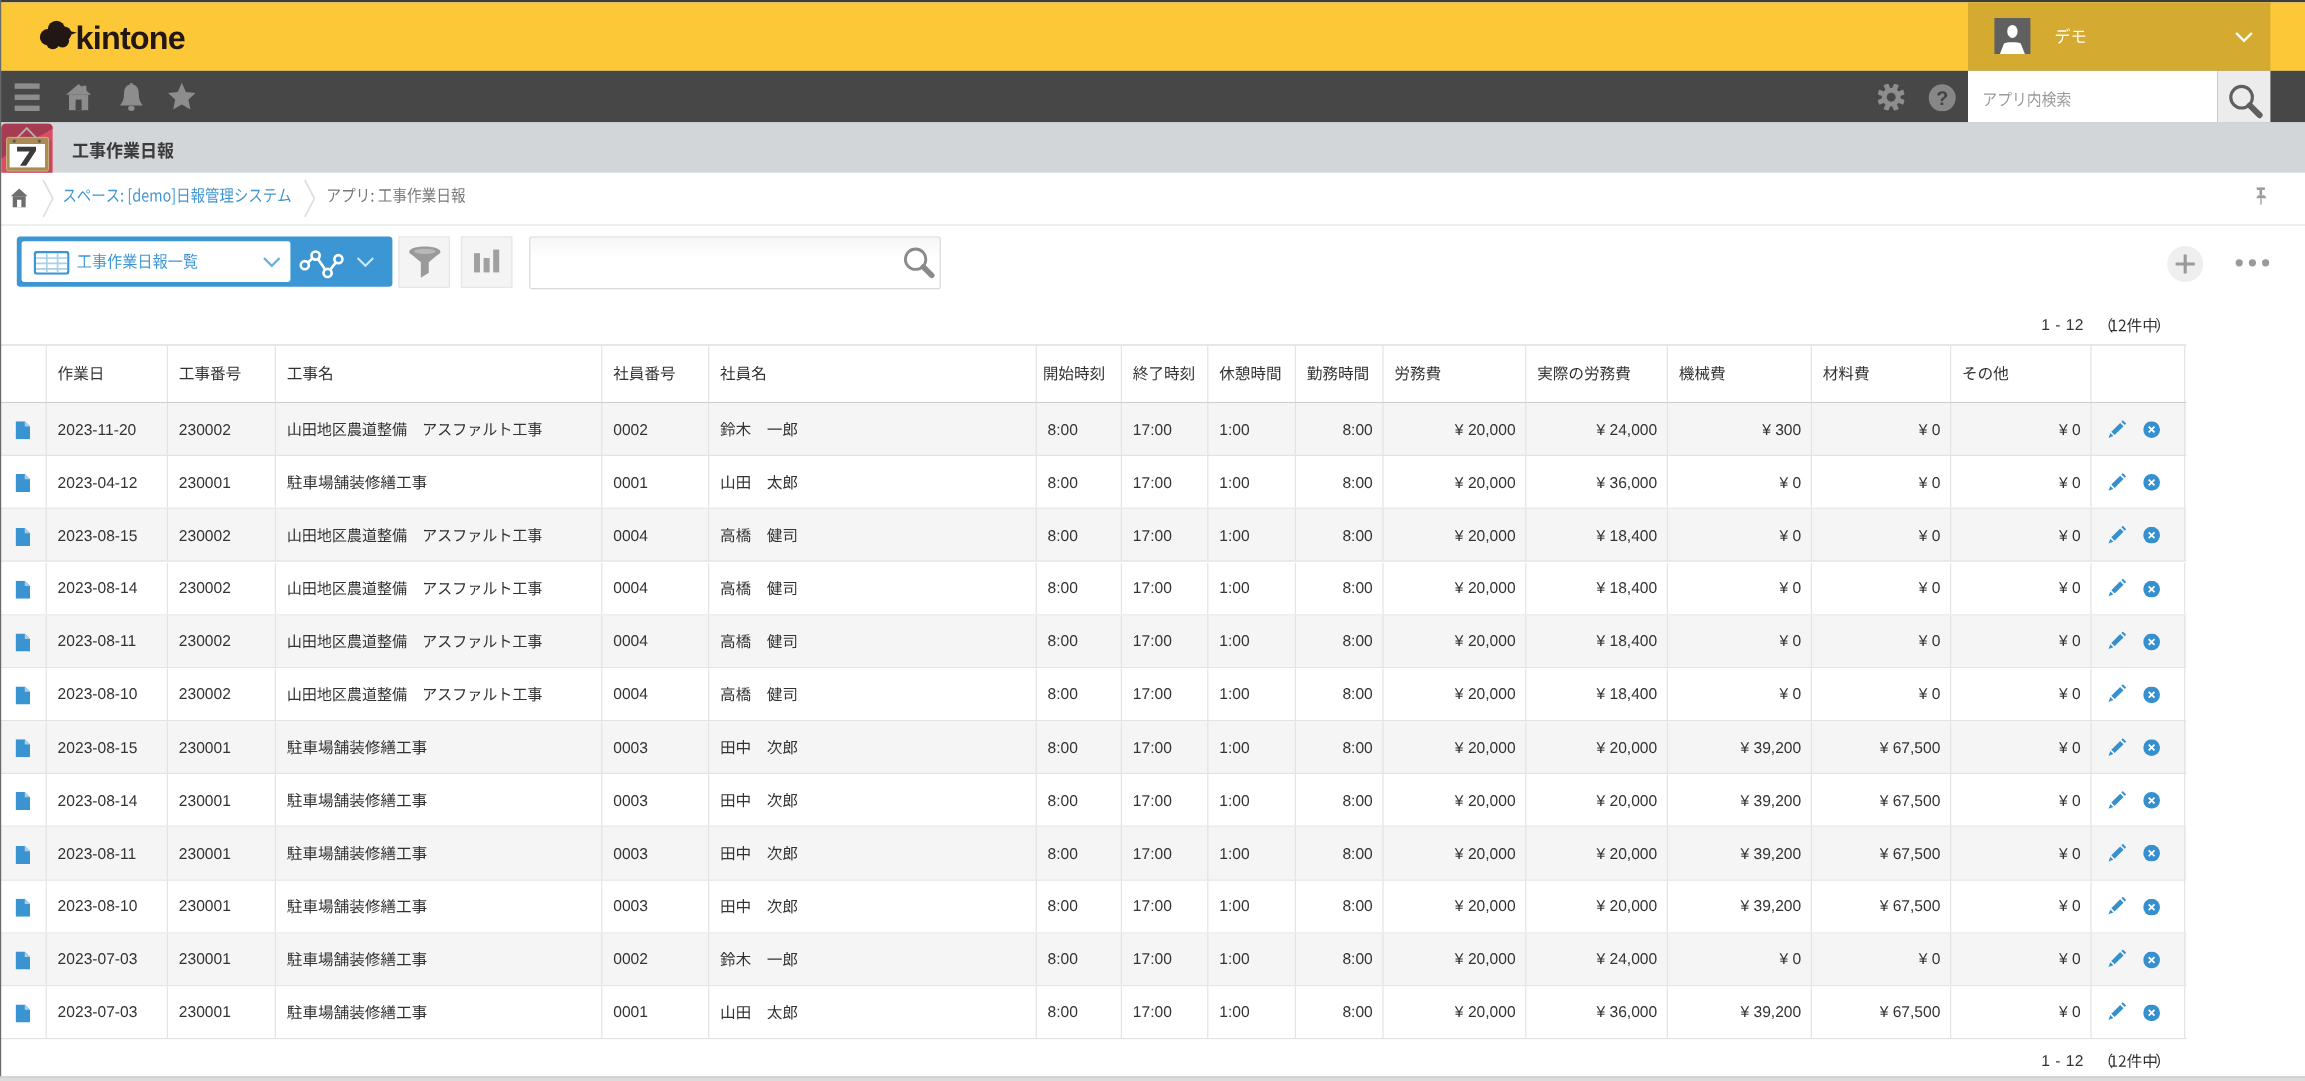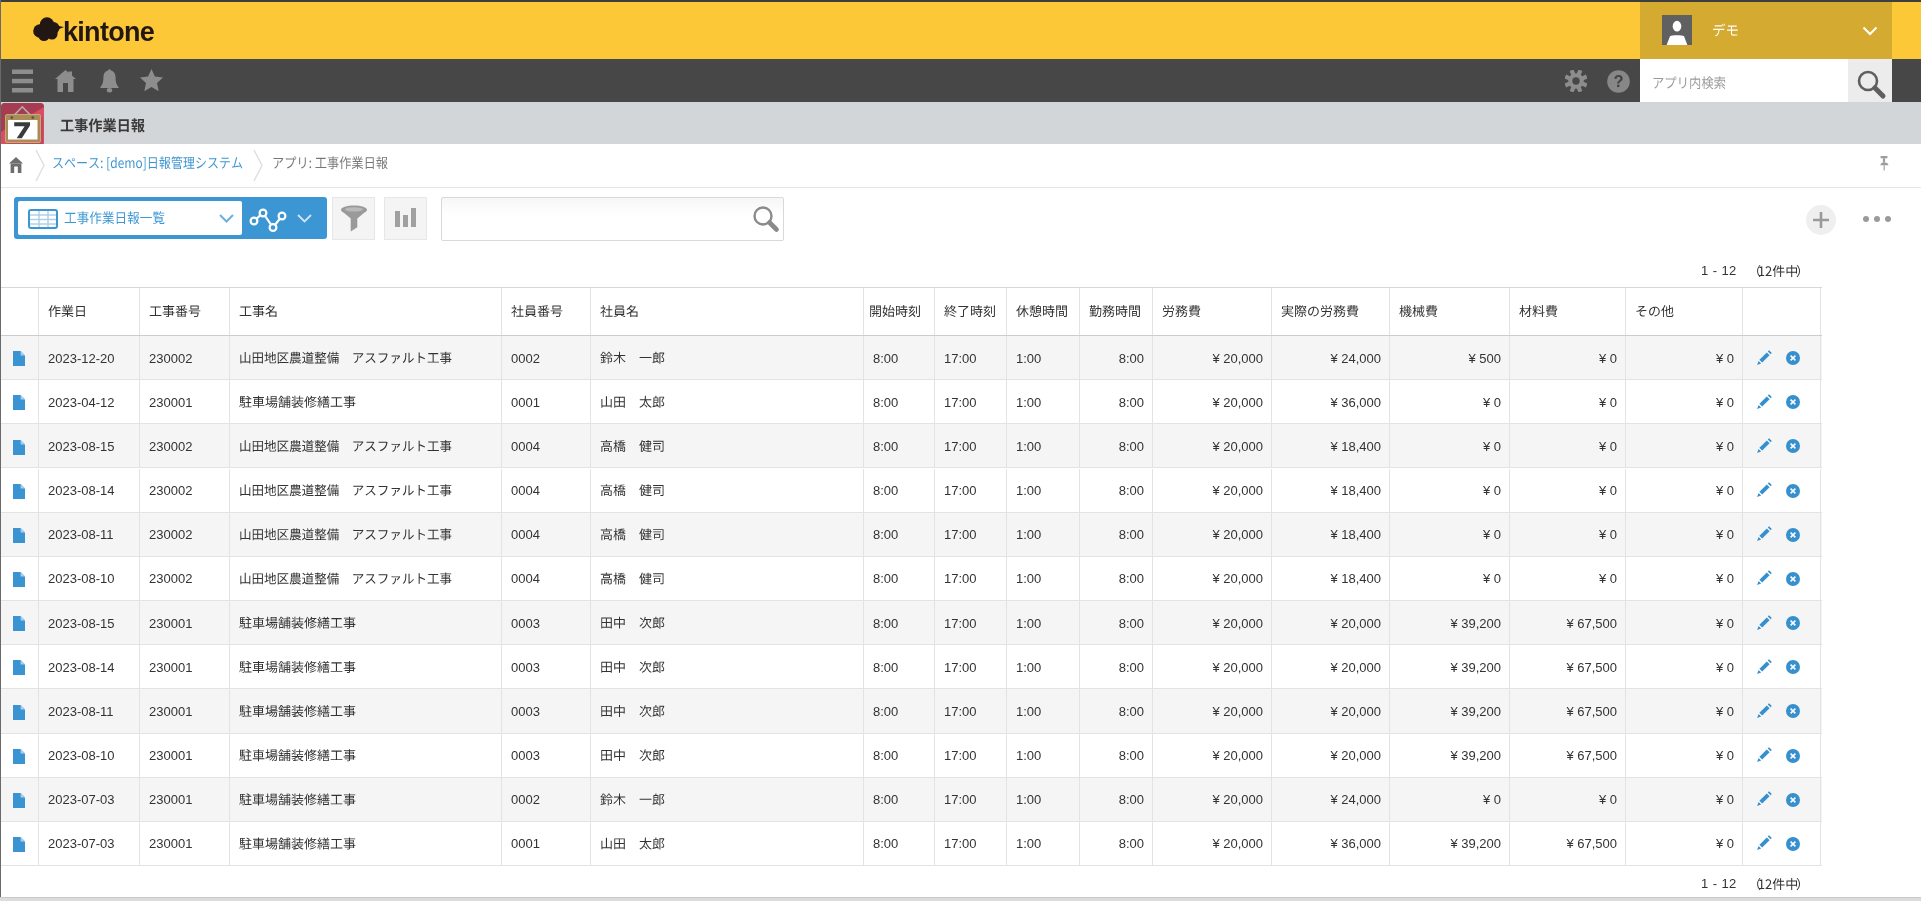--- a/index.html
+++ b/index.html
@@ -272,21 +272,21 @@
     <s style="left:1744px;width:77px"></s>
   </div>
 <div class="tr odd" style="top:336.0px;height:44.17px">
     <s style="left:0;width:39px">
       <svg width="12" height="15" viewBox="0 0 12 15" style="position:absolute;left:13px;top:50%;margin-top:-6.3px">
         <path d="M0 0 H7.6 L12 4.4 V15 H0 Z" fill="#3b94d2"></path>
         <path d="M7.6 0 L12 4.4 H7.6 Z" fill="#a9cfeb"></path>
       </svg>
     </s>
     <s style="left:40px;width:100px">
-      <i class="lt">2023-12-20</i>
+      <i class="lt">2023-11-20</i>
     </s>
     <s style="left:141px;width:89px">
       <i class="lt">230002</i>
     </s>
     <s style="left:231px;width:271px"></s>
     <s style="left:503px;width:88px">
       <i class="lt">0002</i>
     </s>
     <s style="left:592px;width:272px"></s>
     <s style="left:865px;width:70px">
@@ -301,21 +301,21 @@
     <s style="left:1081px;width:72px">
       <i class="rt">8:00</i>
     </s>
     <s style="left:1154px;width:118px">
       <i class="rt">¥ 20,000</i>
     </s>
     <s style="left:1273px;width:117px">
       <i class="rt">¥ 24,000</i>
     </s>
     <s style="left:1391px;width:119px">
-      <i class="rt">¥ 500</i>
+      <i class="rt">¥ 300</i>
     </s>
     <s style="left:1511px;width:115px">
       <i class="rt">¥ 0</i>
     </s>
     <s style="left:1627px;width:116px">
       <i class="rt">¥ 0</i>
     </s>
     <s style="left:1744px;width:77px">
       <span class="act">
         <svg width="16" height="16" viewBox="0 0 16 16">

